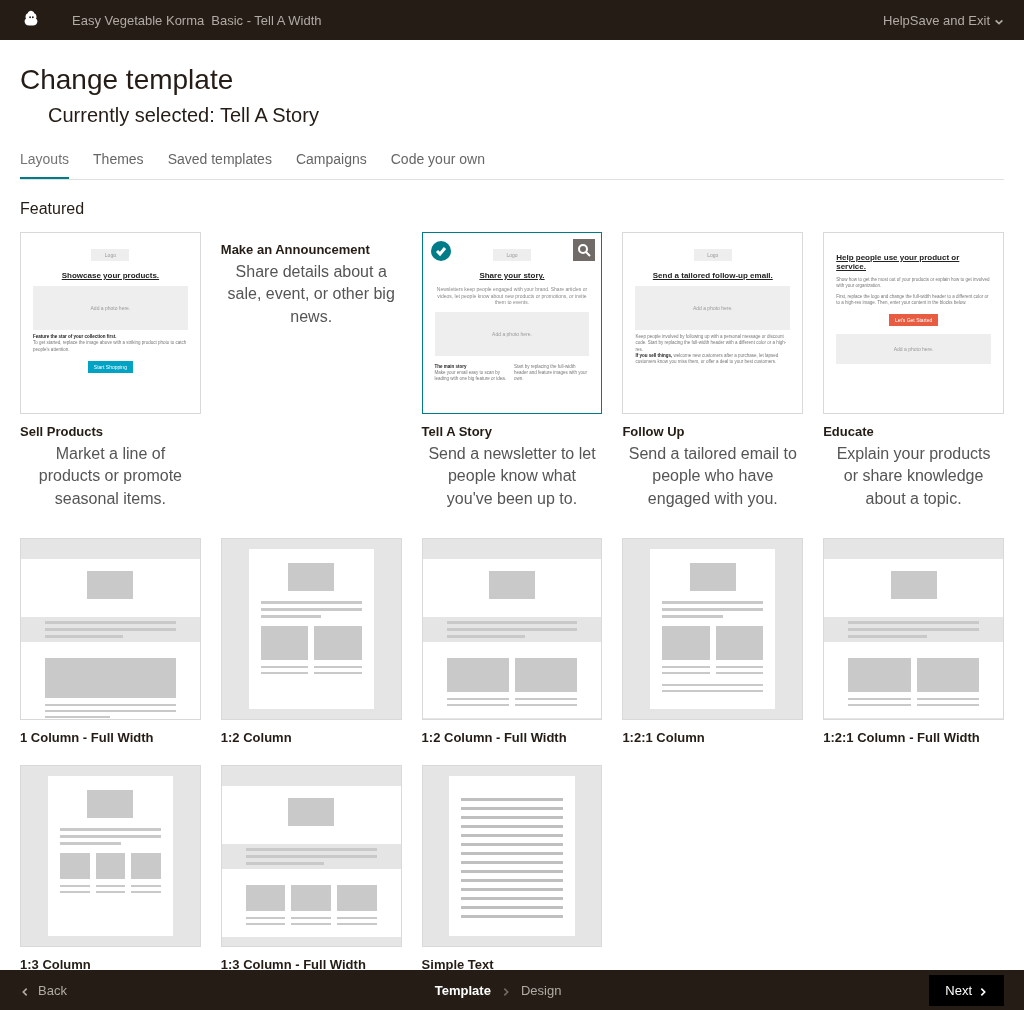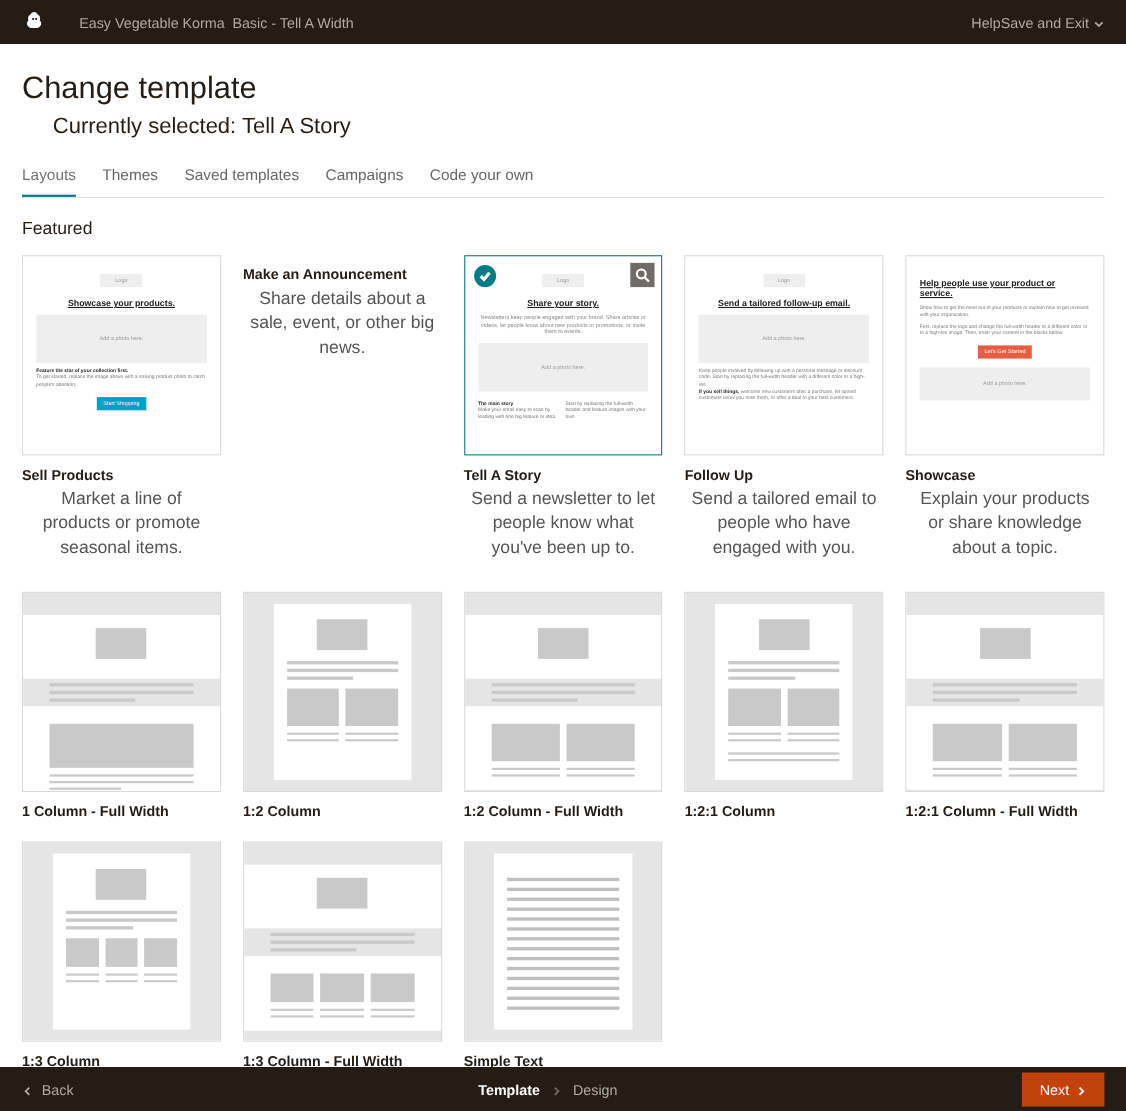--- a/index.html
+++ b/index.html
@@ -50,21 +50,21 @@
 .wf .ln { background:#c9c9c9; height:3px; margin:4px 0; }
 .wf .hero { width:46px; height:28px; margin:4px auto 10px; }
 .wf .cols { display:flex; gap:6px; margin-top:8px; }
 .wf .cols > div { flex:1; }
 .wf .colimg { height:34px; margin-bottom:6px; }
 .wf .txt .ln { height:2px; margin:4px 0; }
 .footer { position:fixed; bottom:0; left:0; right:0; height:40px; background:#241c15; display:flex; align-items:center; padding:0 20px; color:#b0aba5; font-size:13px; }
 .footer .back { display:flex; align-items:center; gap:8px; cursor:pointer;justify-content:center; }
 .footer .crumbs { flex:1; text-align:center; display:flex; justify-content:center; gap:10px; align-items:center; }
 .footer .crumbs .active { color:#fff; font-weight:600; }
-.footer .next { background:#c2410c; color:#fff; padding:8px 16px; display:flex; align-items:center; gap:6px; cursor:pointer; font-weight:500; }
+.footer .next { background:#000000; color:#fff; padding:8px 16px; display:flex; align-items:center; gap:6px; cursor:pointer; font-weight:500; }
 .chev { width:10px; height:10px; }
 .chev svg { width:100%; height:100%; stroke:currentColor; fill:none; stroke-width:2; }
 .simple-text .ln{height:3px;margin:6px 0;background:#bfbfbf}
 </style>
 </head>
 <body>
 
 <div class="header">
   <div class="logo">
     <svg viewBox="0 0 24 24">
@@ -162,21 +162,21 @@
       <div class="card">
         <div class="thumb">
           <div class="ft">
             <div class="heading" style="text-align:left;margin-top:10px">Help people use your product or service.</div>
             <div class="small-text">Show how to get the most out of your products or explain how to get involved with your organization.</div>
             <div class="small-text">First, replace the logo and change the full-width header to a different color or to a high-res image. Then, enter your content in the blocks below.</div>
             <div class="center"><span class="btn-ph btn-red">Let's Get Started</span></div>
             <div class="imgph" style="height:30px">Add a photo here.</div>
           </div>
         </div>
-        <div class="card-title">Showcase</div>
+        <div class="card-title">Educate</div>
         <div class="card-desc">Explain your products or share knowledge about a topic.</div>
       </div>
     </div>
 
   <div class="grid" id="basic-grid">
       <div class="card">
         <div class="thumb">
           <div class="wf full">
             <div class="wf-inner">
               <div class="block-white">

